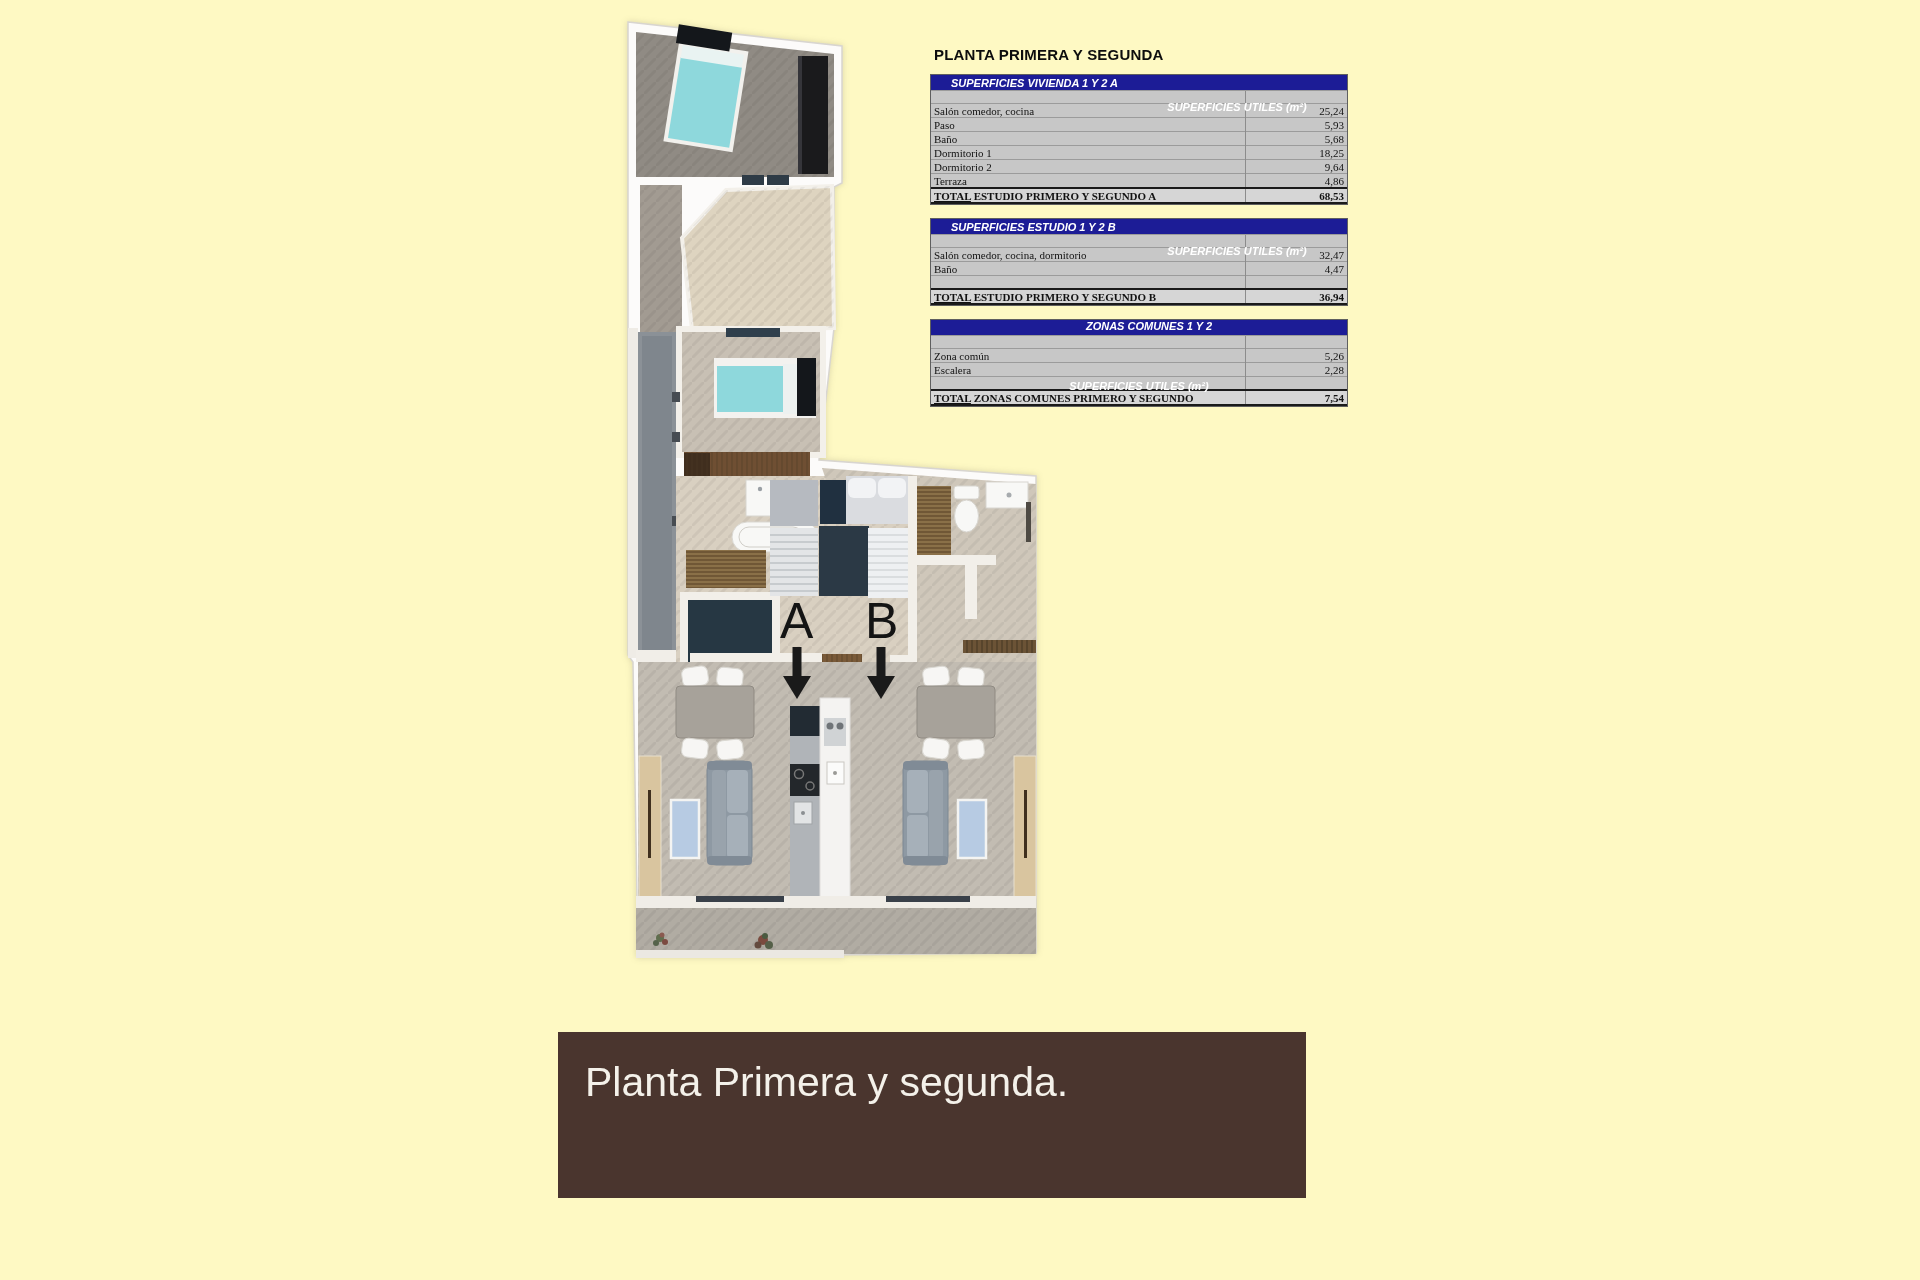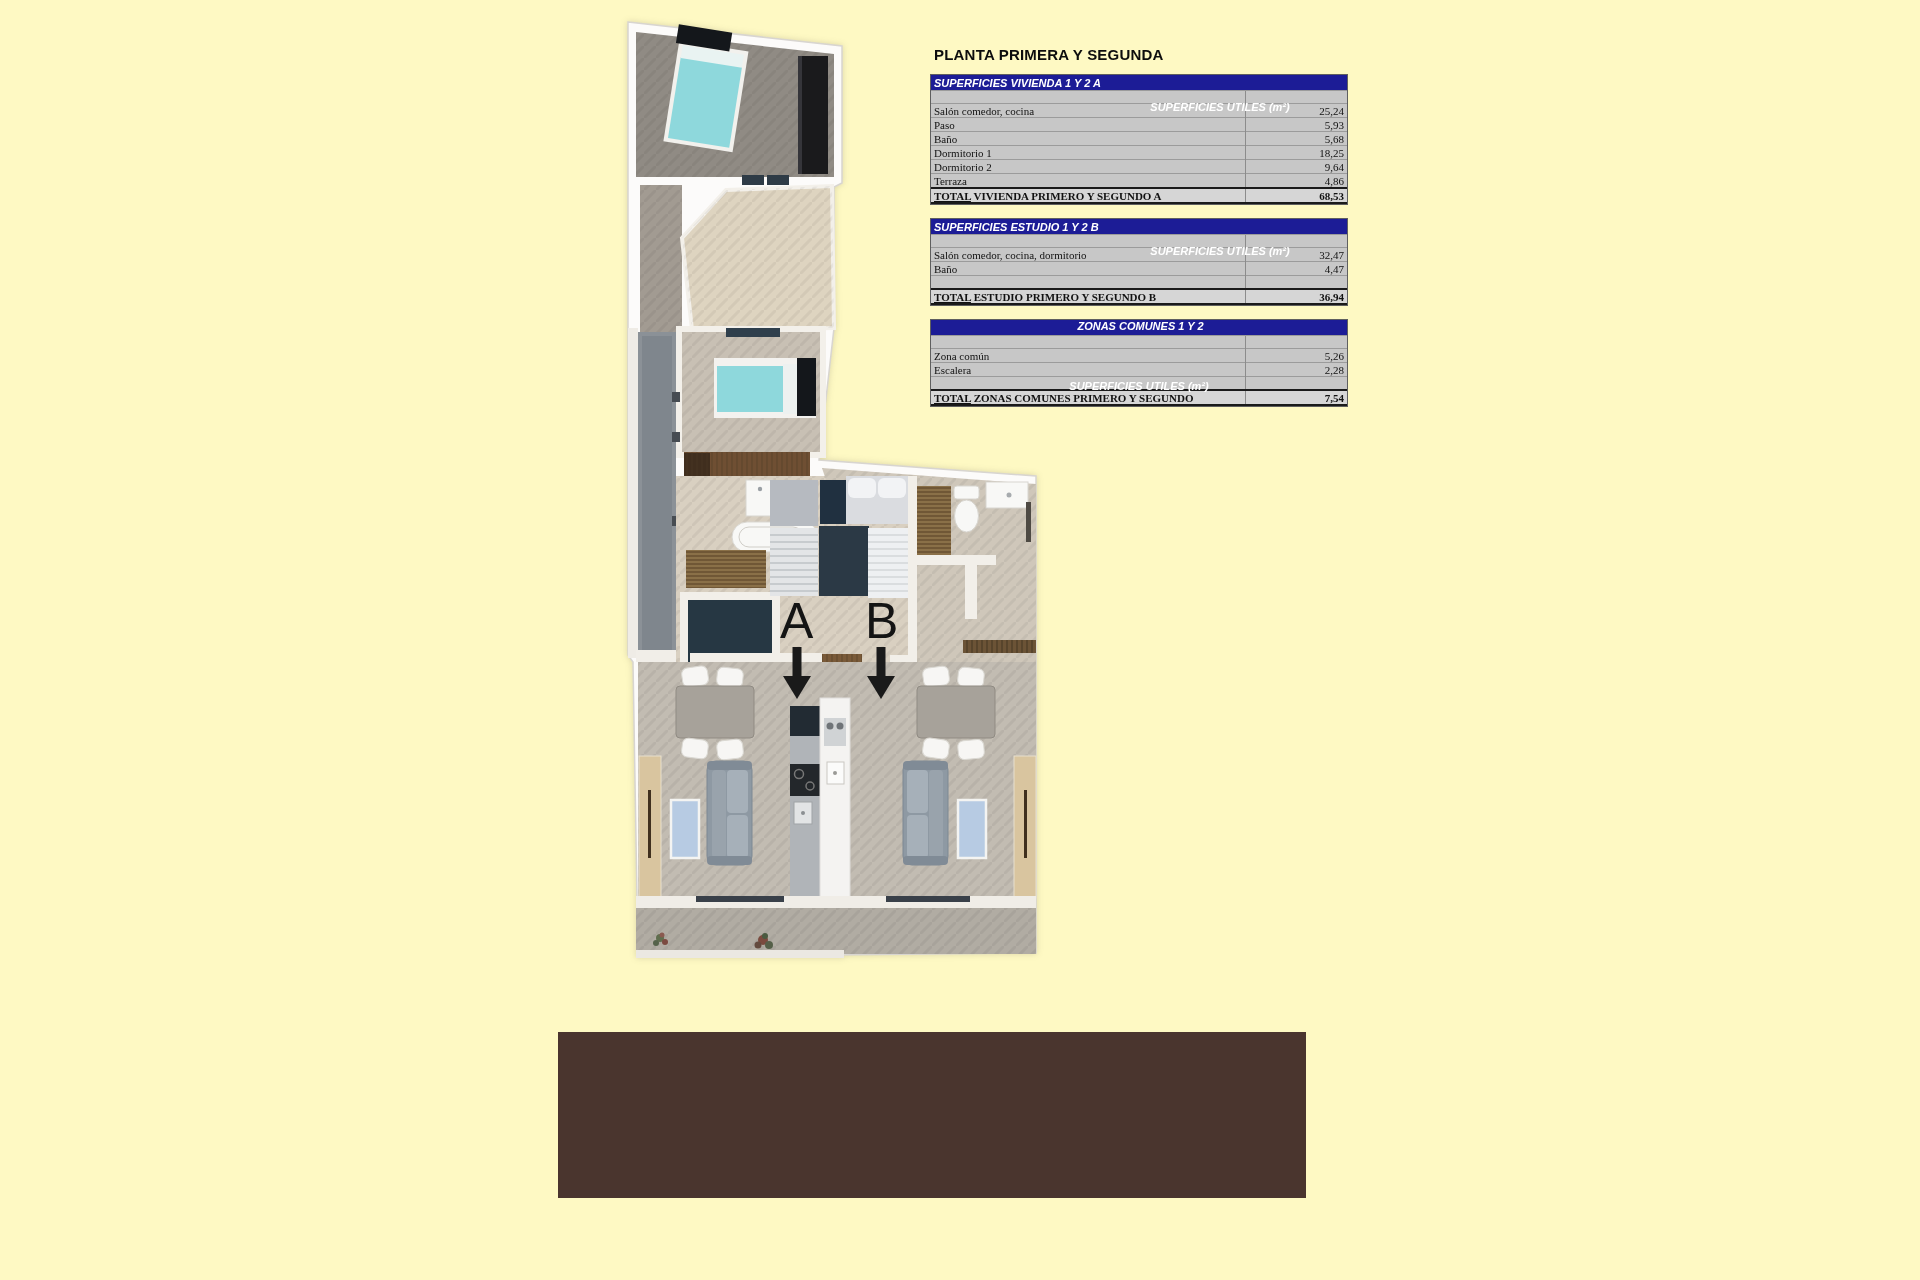--- a/index.html
+++ b/index.html
@@ -5,21 +5,21 @@
   html,body{margin:0;padding:0;background:#ffffff;}
   .page{position:relative;width:1920px;height:1280px;background:#fef9c3;overflow:hidden;
         font-family:"Liberation Sans", sans-serif;color:#111;}
 
   
   .tables-wrap{position:absolute;left:930px;top:46px;width:416px;}
   .tables-title{font-size:15px;font-weight:bold;letter-spacing:.2px;margin:0 0 11px 4px;color:#0d0d0d;}
   .stable{width:100%;margin-bottom:13px;border:1px solid #5f5f5f;}
   .thead{display:flex;align-items:center;height:15px;background:#1c1c96;color:#fff;
          font-size:11px;font-weight:bold;font-style:italic;}
-  .thead .hl{flex:0 0 52%;padding-left:3px;white-space:nowrap;}
+  .thead .hl{flex:0 0 52%;padding-left:20px;white-space:nowrap;}
   .thead .hr{flex:1;white-space:nowrap;margin-top:48px;}
   .stable table{width:100%;border-collapse:collapse;font-size:11px;font-family:Liberation Serif, serif;}
   .stable td{height:13px;line-height:12px;padding:0 3px;background:#c7c7c7;
              border-top:1px solid #9b9b9b;}
   .stable tr.empty td{height:12px;}
   .stable td.lbl{width:75.5%;}
   .stable td.val{width:24.5%;text-align:right;border-left:1px solid #8c8c8c;}
   .stable tr.total-row td{font-weight:bold;background:#d6d6d6;
              border-top:2px solid #1a1a1a;border-bottom:2px solid #1a1a1a;}
   .stable .t-pre{text-decoration:underline;}
@@ -73,21 +73,21 @@
                 <td class="lbl">Dormitorio 2</td>
                 <td class="val">9,64</td>
               </tr>
               <tr>
                 <td class="lbl">Terraza</td>
                 <td class="val">4,86</td>
               </tr>
             </tbody>
         <tfoot>
           <tr class="total-row">
-            <td class="lbl"><span class="t-pre">TOTAL</span><span class="t-rest"> VIVIENDA PRIMERO Y SEGUNDO A</span></td>
+            <td class="lbl"><span class="t-pre">TOTAL</span><span class="t-rest"> ESTUDIO PRIMERO Y SEGUNDO A</span></td>
             <td class="val t-val">68,53</td>
           </tr>
         </tfoot>
       </table>
     </div>
 
     <div class="stable">
       <div class="thead" style="background-color: rgb(28, 28, 150);">
         <span class="hl">SUPERFICIES ESTUDIO 1 Y 2 B</span>
         <span class="hr">SUPERFICIES UTILES  (m²)</span>
@@ -392,16 +392,17 @@
       </g>
       <g>
         <path d="M261 637 L261 668" stroke="#1a1a1a" stroke-width="9"></path>
         <polygon points="247,666 275,666 261,689" fill="#1a1a1a"></polygon>
       </g>
     </svg>
   </div>
 
   <div class="banner" style="background-color: rgb(74, 53, 46);">
     <div class="btxt">
+      <div>Planta Primera y segunda.</div>
     </div>
   </div>
 
 </div>
 
 </body></html>

